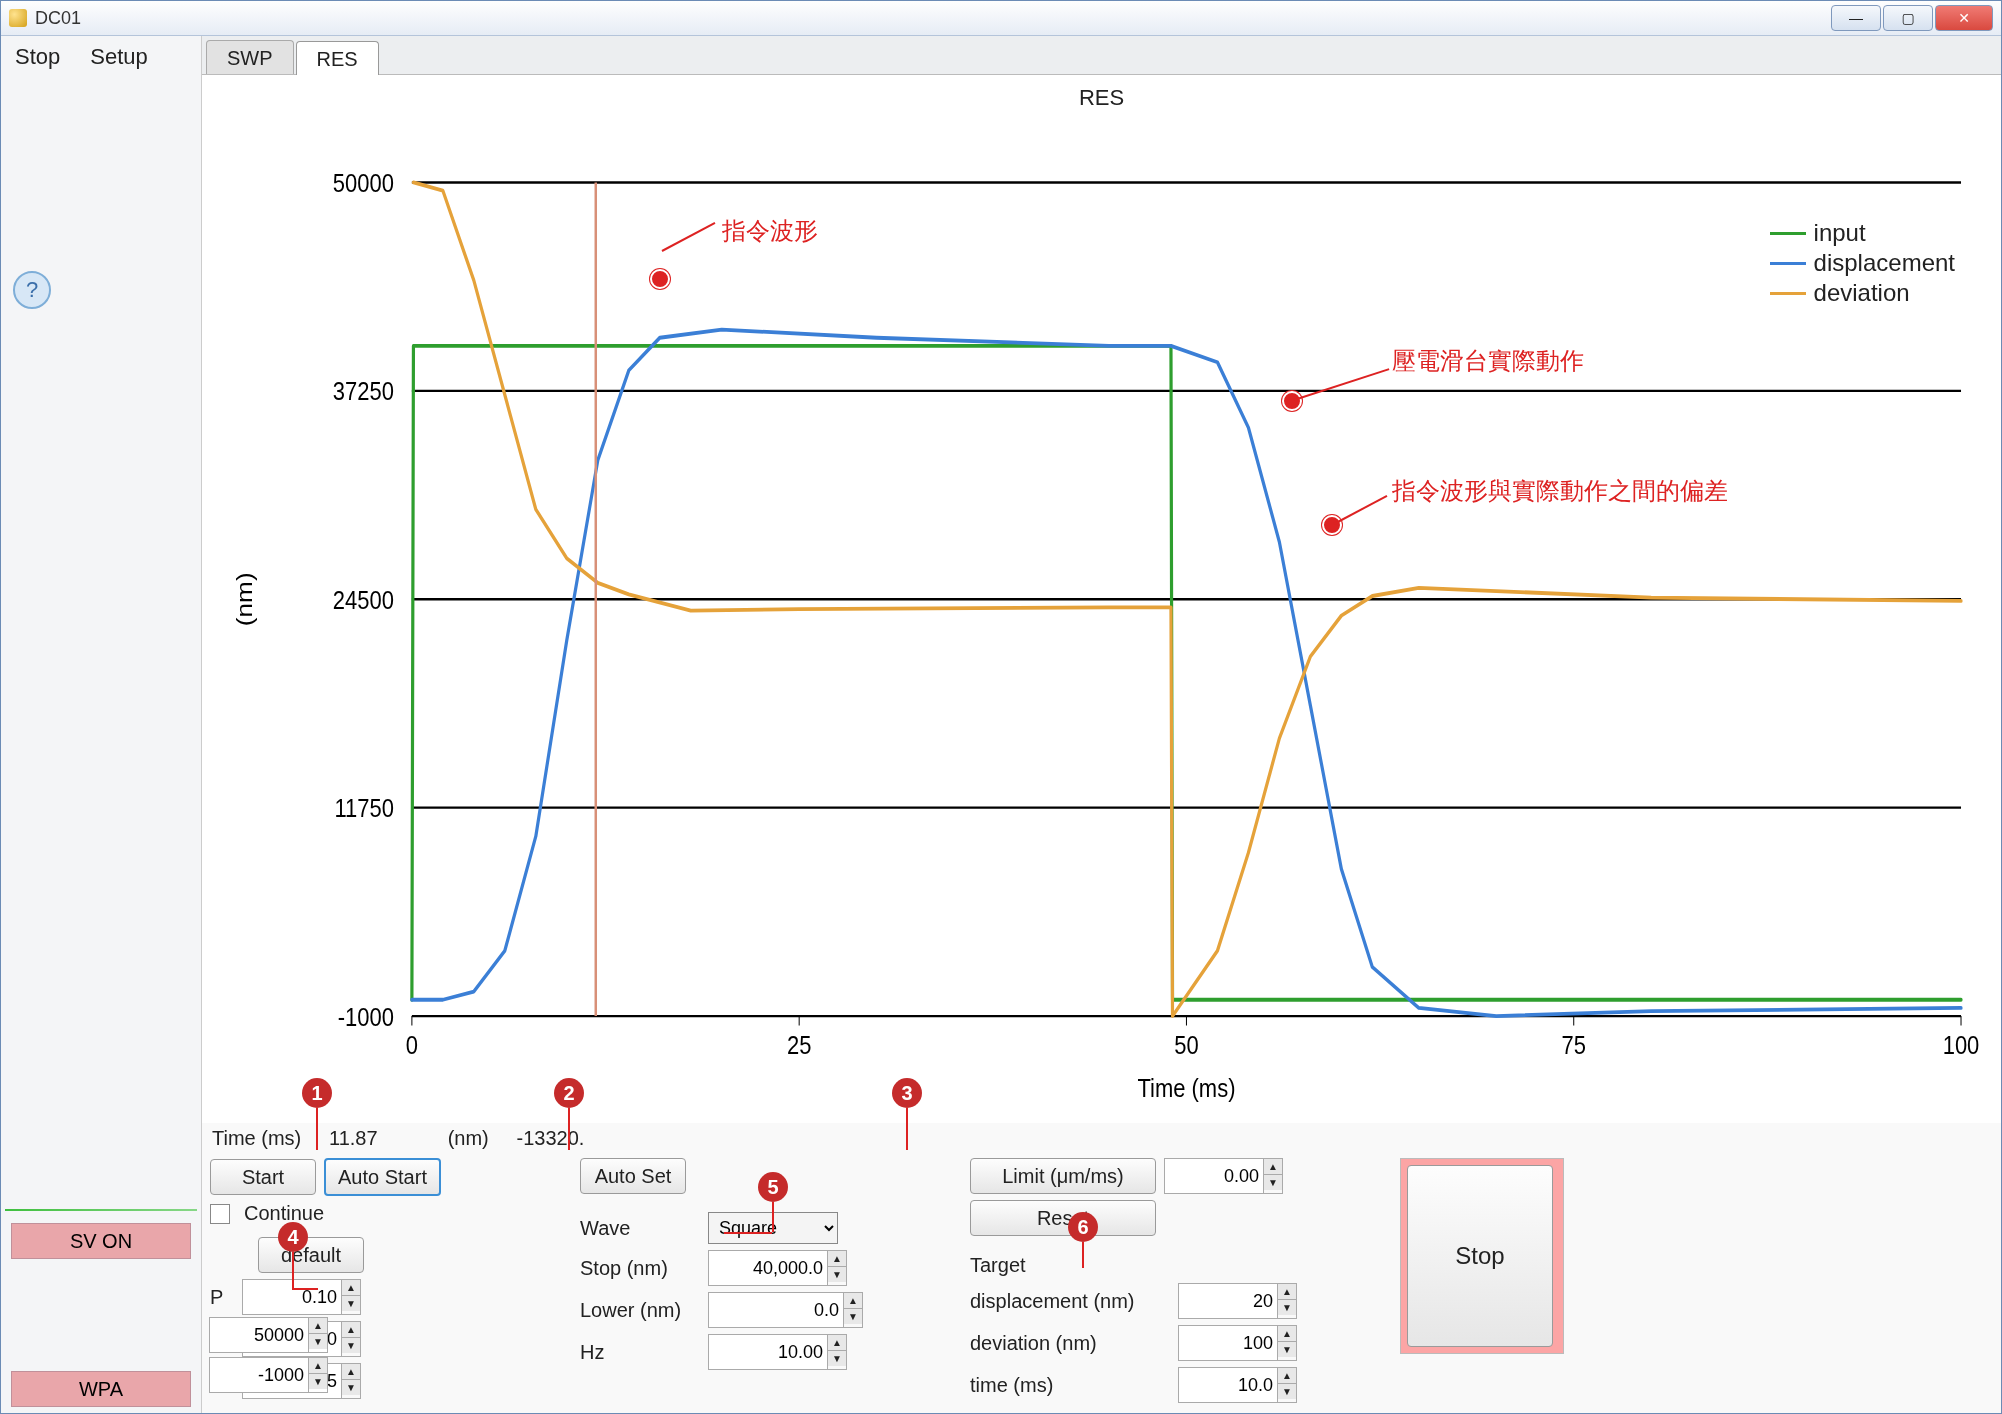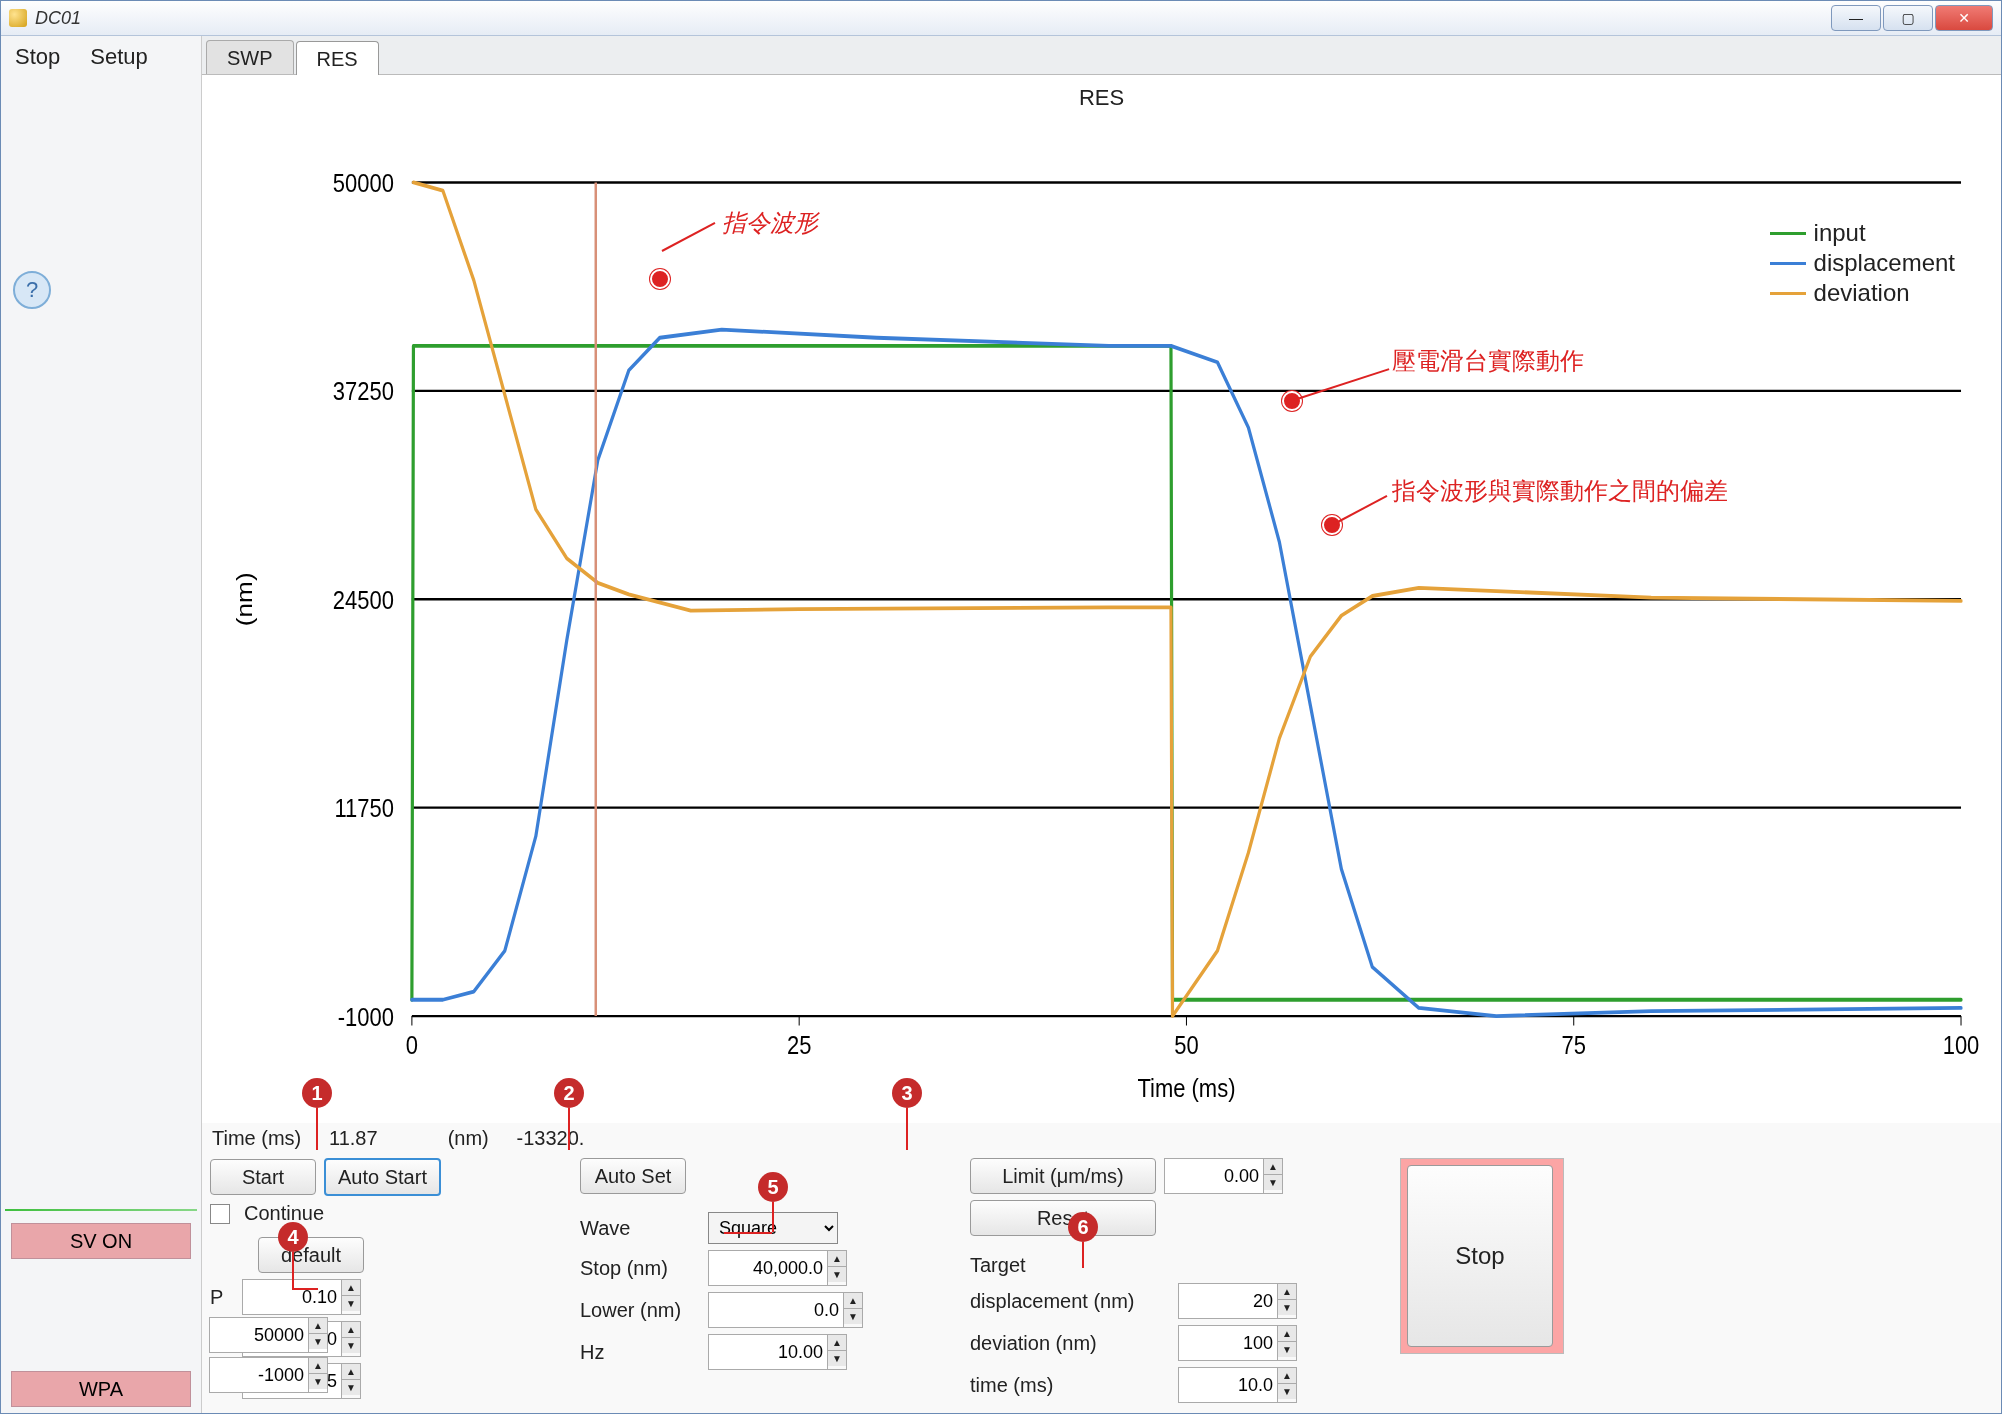--- a/index.html
+++ b/index.html
@@ -27,21 +27,21 @@
     border-bottom: 1px solid #b4c4da;
     display: flex;
     align-items: center;
     padding: 0 8px;
   }
   .titlebar .app-icon {
     width: 18px; height: 18px; margin-right: 8px;
     background: radial-gradient(circle at 30% 30%, #ffe38f, #d4a017);
     border-radius: 3px;
   }
-  .titlebar .title { font-size: 18px; color:#333; flex: 0 0 auto; font-style: italic;}
+  .titlebar .title { font-size: 18px; color:#333; flex: 0 0 auto;}
   .titlebar .spacer { flex: 1; }
   .win-btns { display: flex; gap: 0; }
   .win-btn {
     width: 48px; height: 24px;
     border: 1px solid #7f99bd;
     border-radius: 4px;
     background: linear-gradient(#f5f8fc,#d6e1f0);
     display:flex; align-items:center; justify-content:center;
     font-size: 14px; margin-left: 2px;
   }
@@ -260,21 +260,21 @@
           <div class="legend-row">
               <span class="legend-swatch" id="sw-disp" style="border-top-color: rgb(59, 127, 214);"></span>
               <span>displacement</span>
             </div>
           <div class="legend-row">
               <span class="legend-swatch" id="sw-dev" style="border-top-color: rgb(229, 162, 58);"></span>
               <span>deviation</span>
             </div>
         </div>
 
-        <div class="annot" style="left:520px; top:132px;font-style:italic;">指令波形</div>
+        <div class="annot" style="left:520px; top:140px;">指令波形</div>
         <span class="annot" style="left:448px; top:194px;">
             <span class="dot"></span>
           </span>
         <div class="call-line" style="left:460px; top:175px; width:60px; height:2px; transform:rotate(-28deg); transform-origin:left;"></div>
 
         <div class="annot" style="left:1190px; top:270px;">壓電滑台實際動作</div>
         <span class="annot" style="left:1080px; top:316px;">
             <span class="dot"></span>
           </span>
         <div class="call-line" style="left:1092px; top:324px; width:100px; height:2px; transform:rotate(-18deg); transform-origin:left;"></div>

